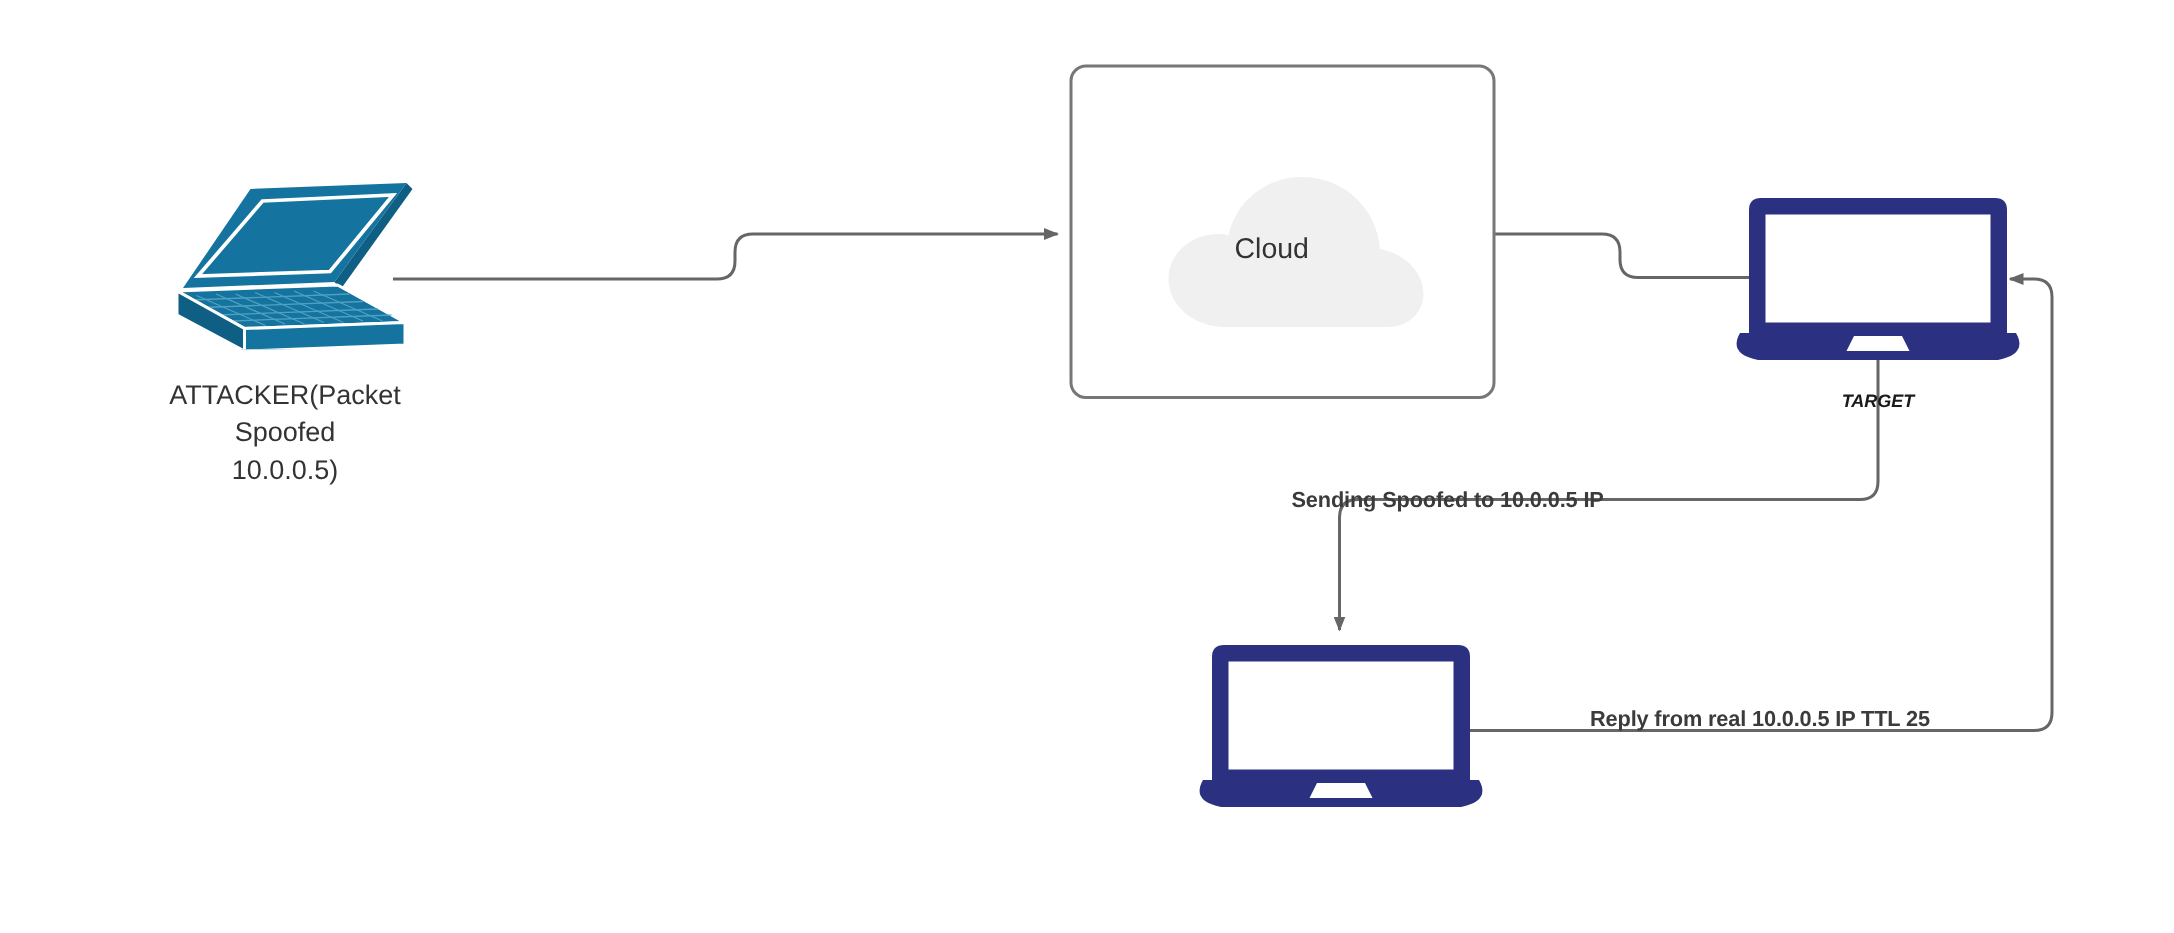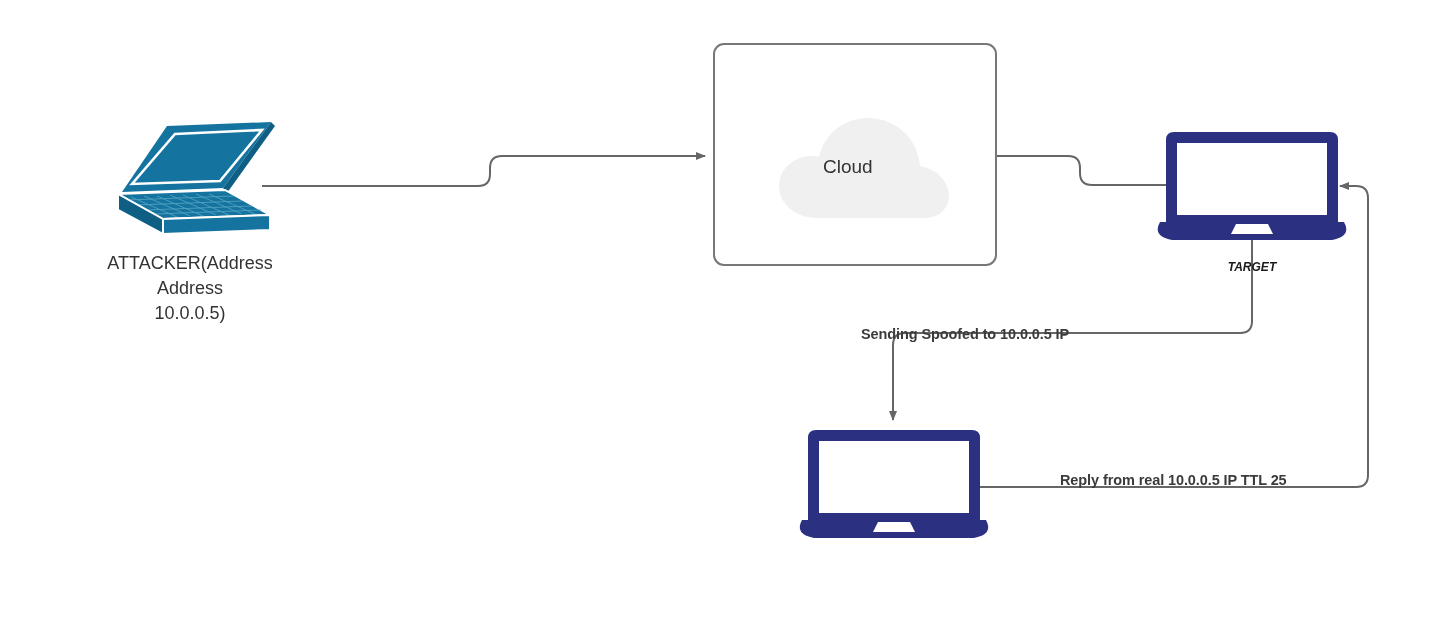--- a/index.html
+++ b/index.html
@@ -112,22 +112,22 @@
       <line x1="31" y1="87" x2="137" y2="83"></line>
       <line x1="41" y1="92" x2="147" y2="88"></line>
       <line x1="50" y1="96" x2="156" y2="92"></line>
     </g>
 
     <polygon points="13,76 13,92 58,116 58,101" fill="#0f5f85" stroke="#ffffff" stroke-width="2"></polygon>
     <polygon points="58,101 58,116 165,112 165,97" fill="#14739f" stroke="#ffffff" stroke-width="2"></polygon>
   </svg>
 
   <div class="node-caption" style="left:65px; top:251px; width:250px;">
-    <div>ATTACKER(Address</div>
-    <div>Address</div>
+    <div>ATTACKER(Packet</div>
+    <div>Spoofed</div>
     <div>10.0.0.5)</div>
   </div>
 
   <div class="cloud-box" style="left:713px; top:43px; width:284px; height:223px;"></div>
 
   <svg style="position:absolute; left:765px; top:98px;" width="190" height="125" viewBox="0 0 190 125">
     <path d="M52,120 C30,120 14,105 14,88 C14,71 29,58 47,58 C49,58 52,58 54,59
              C59,36 79,20 103,20 C131,20 153,41 155,68
              C172,71 184,84 184,98 C184,110 174,120 160,120 Z" fill="#f0f0f0"></path>
   </svg>

